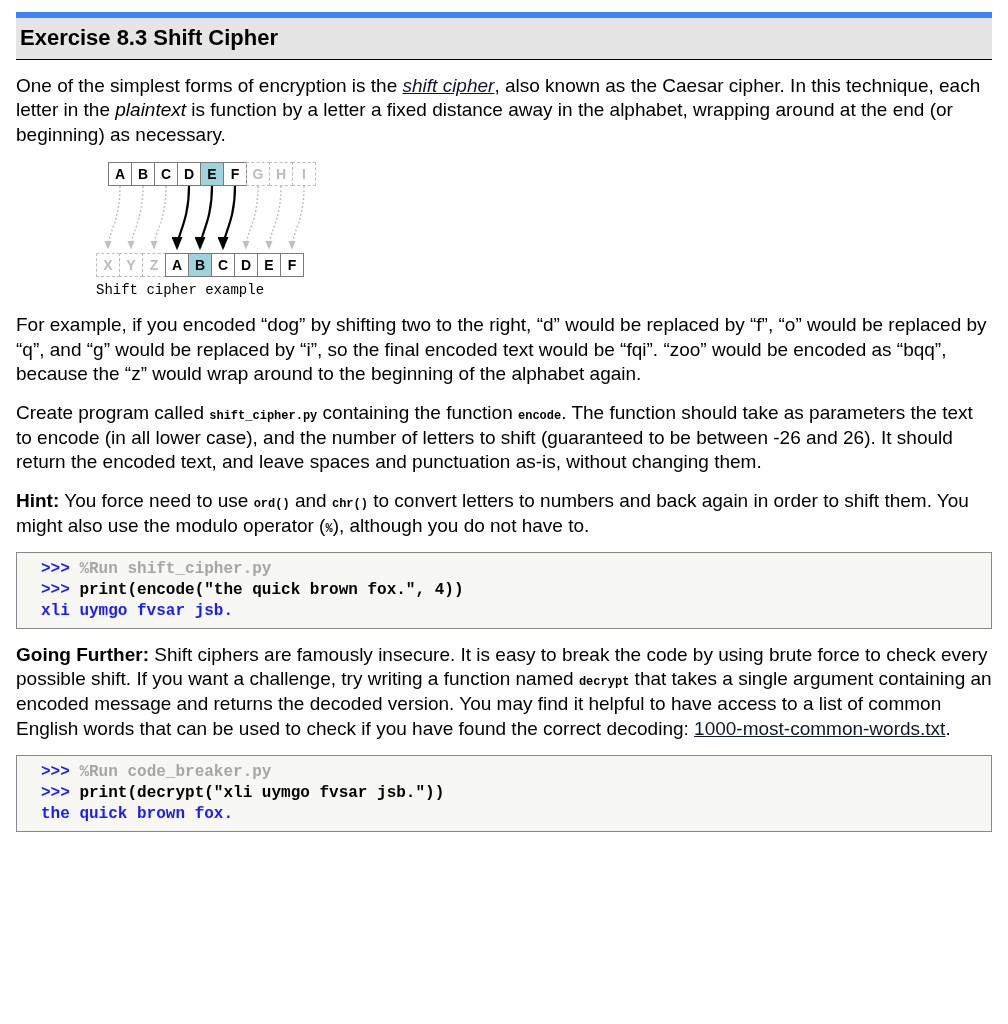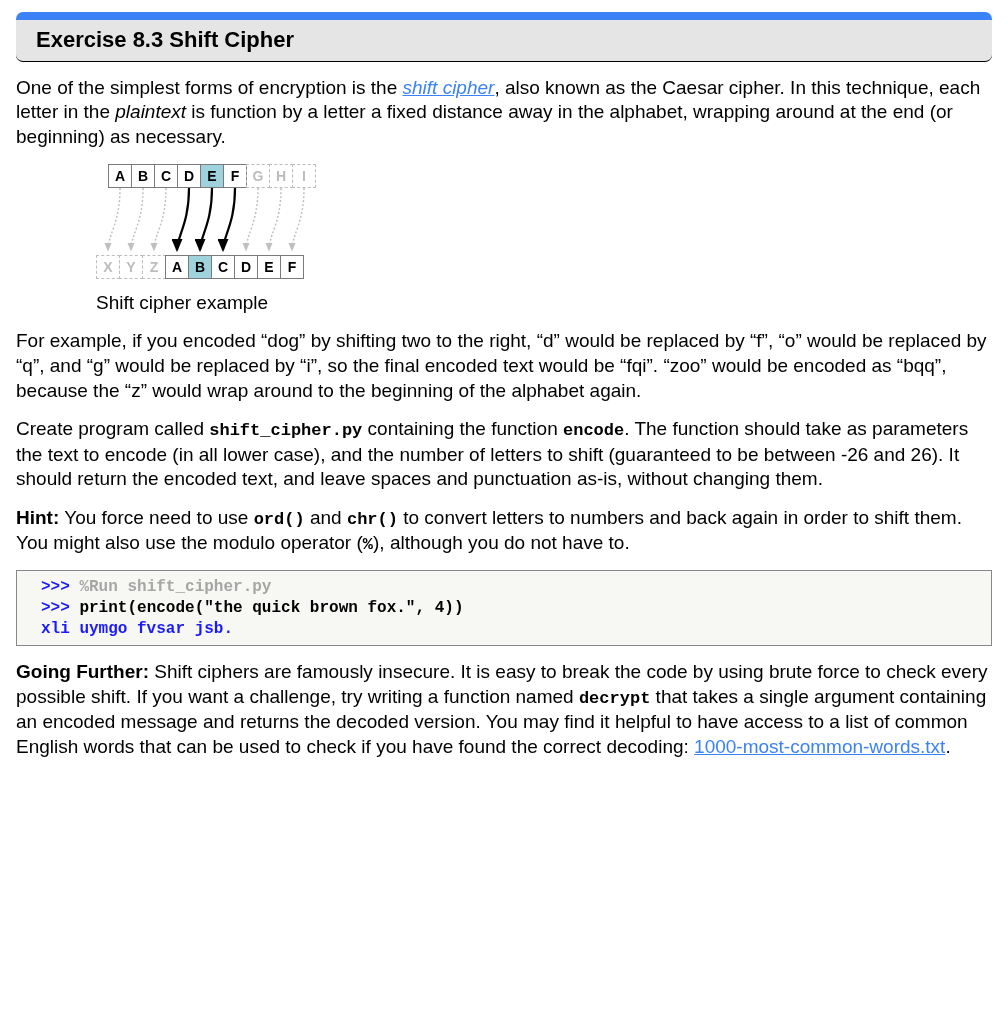--- a/index.html
+++ b/index.html
@@ -10,42 +10,41 @@
     line-height: 1.3;
     color: #000;
     background: #fff;
     width: 1008px;
   }
   .page {
     padding: 12px 16px 24px 16px;
   }
   .title-bar {
     background: #e5e5e5;
-    border-top: 8px solid #3b82f6;
+    border-top: 6px solid #3b82f6;
     border-bottom: 1px solid #000;
-    padding: 6px 20px;
+    padding: 6px 4px;
     font-weight: 700;
     font-size: 22px;
-    border-radius: 7px;
   }
   p { margin: 14px 0; }
   .ital { font-style: italic; }
-  a { color: #3b82f6; text-decoration: underline; }
+  a { color: #0f172a; text-decoration: underline; }
   a.ital { font-style: italic; }
   .code-inline {
     font-family: "Courier New", Courier, monospace;
     font-weight: 700;
-    font-size: 17px;
+    font-size: 12px;
   }
   .bold { font-weight: 700; }
   .figure {
     margin: 10px 0 10px 80px;
     width: 300px;
   }
-  .caption { font-size: 19px; margin-top: 12px; }
+  .caption { font-size: 14px; margin-top: 4px; font-family: Liberation Mono, monospace; }
   .top-row, .bot-row { display: flex; }
   .cell {
     width: 24px;
     height: 24px;
     border: 1px solid #7a7a7a;
     text-align: center;
     font-family: Arial, sans-serif;
     font-size: 14px;
     line-height: 22px;
     font-weight: 600;
@@ -150,14 +149,17 @@
 
   <div class="code-block"><span class="prompt">&gt;&gt;&gt;</span><span class="run-line"> %Run shift_cipher.py</span>
 <span class="prompt">&gt;&gt;&gt;</span><span> print(encode("the quick brown fox.", 4))</span>
 <span class="prompt">xli uymgo fvsar jsb.</span></div>
 
   <p>
     <span class="bold">Going Further:</span><span> Shift ciphers are famously insecure. It is easy to break the code by using brute force to check every possible shift. If you want a challenge, try writing a function named </span><span class="code-inline">decrypt</span><span> that takes a single argument containing an encoded message and returns the decoded version. You may find it helpful to have access to a list of common English words that can be used to check if you have found the correct decoding: </span><a href="#">1000-most-common-words.txt</a><span>.</span>
   </p>
 
 
+  <div class="code-block"><span class="prompt">&gt;&gt;&gt;</span><span class="run-line"> %Run code_breaker.py</span>
+<span class="prompt">&gt;&gt;&gt;</span><span> print(decrypt("xli uymgo fvsar jsb."))</span>
+<span class="prompt">the quick brown fox.</span></div>
 
 </div>
 
 </body></html>

